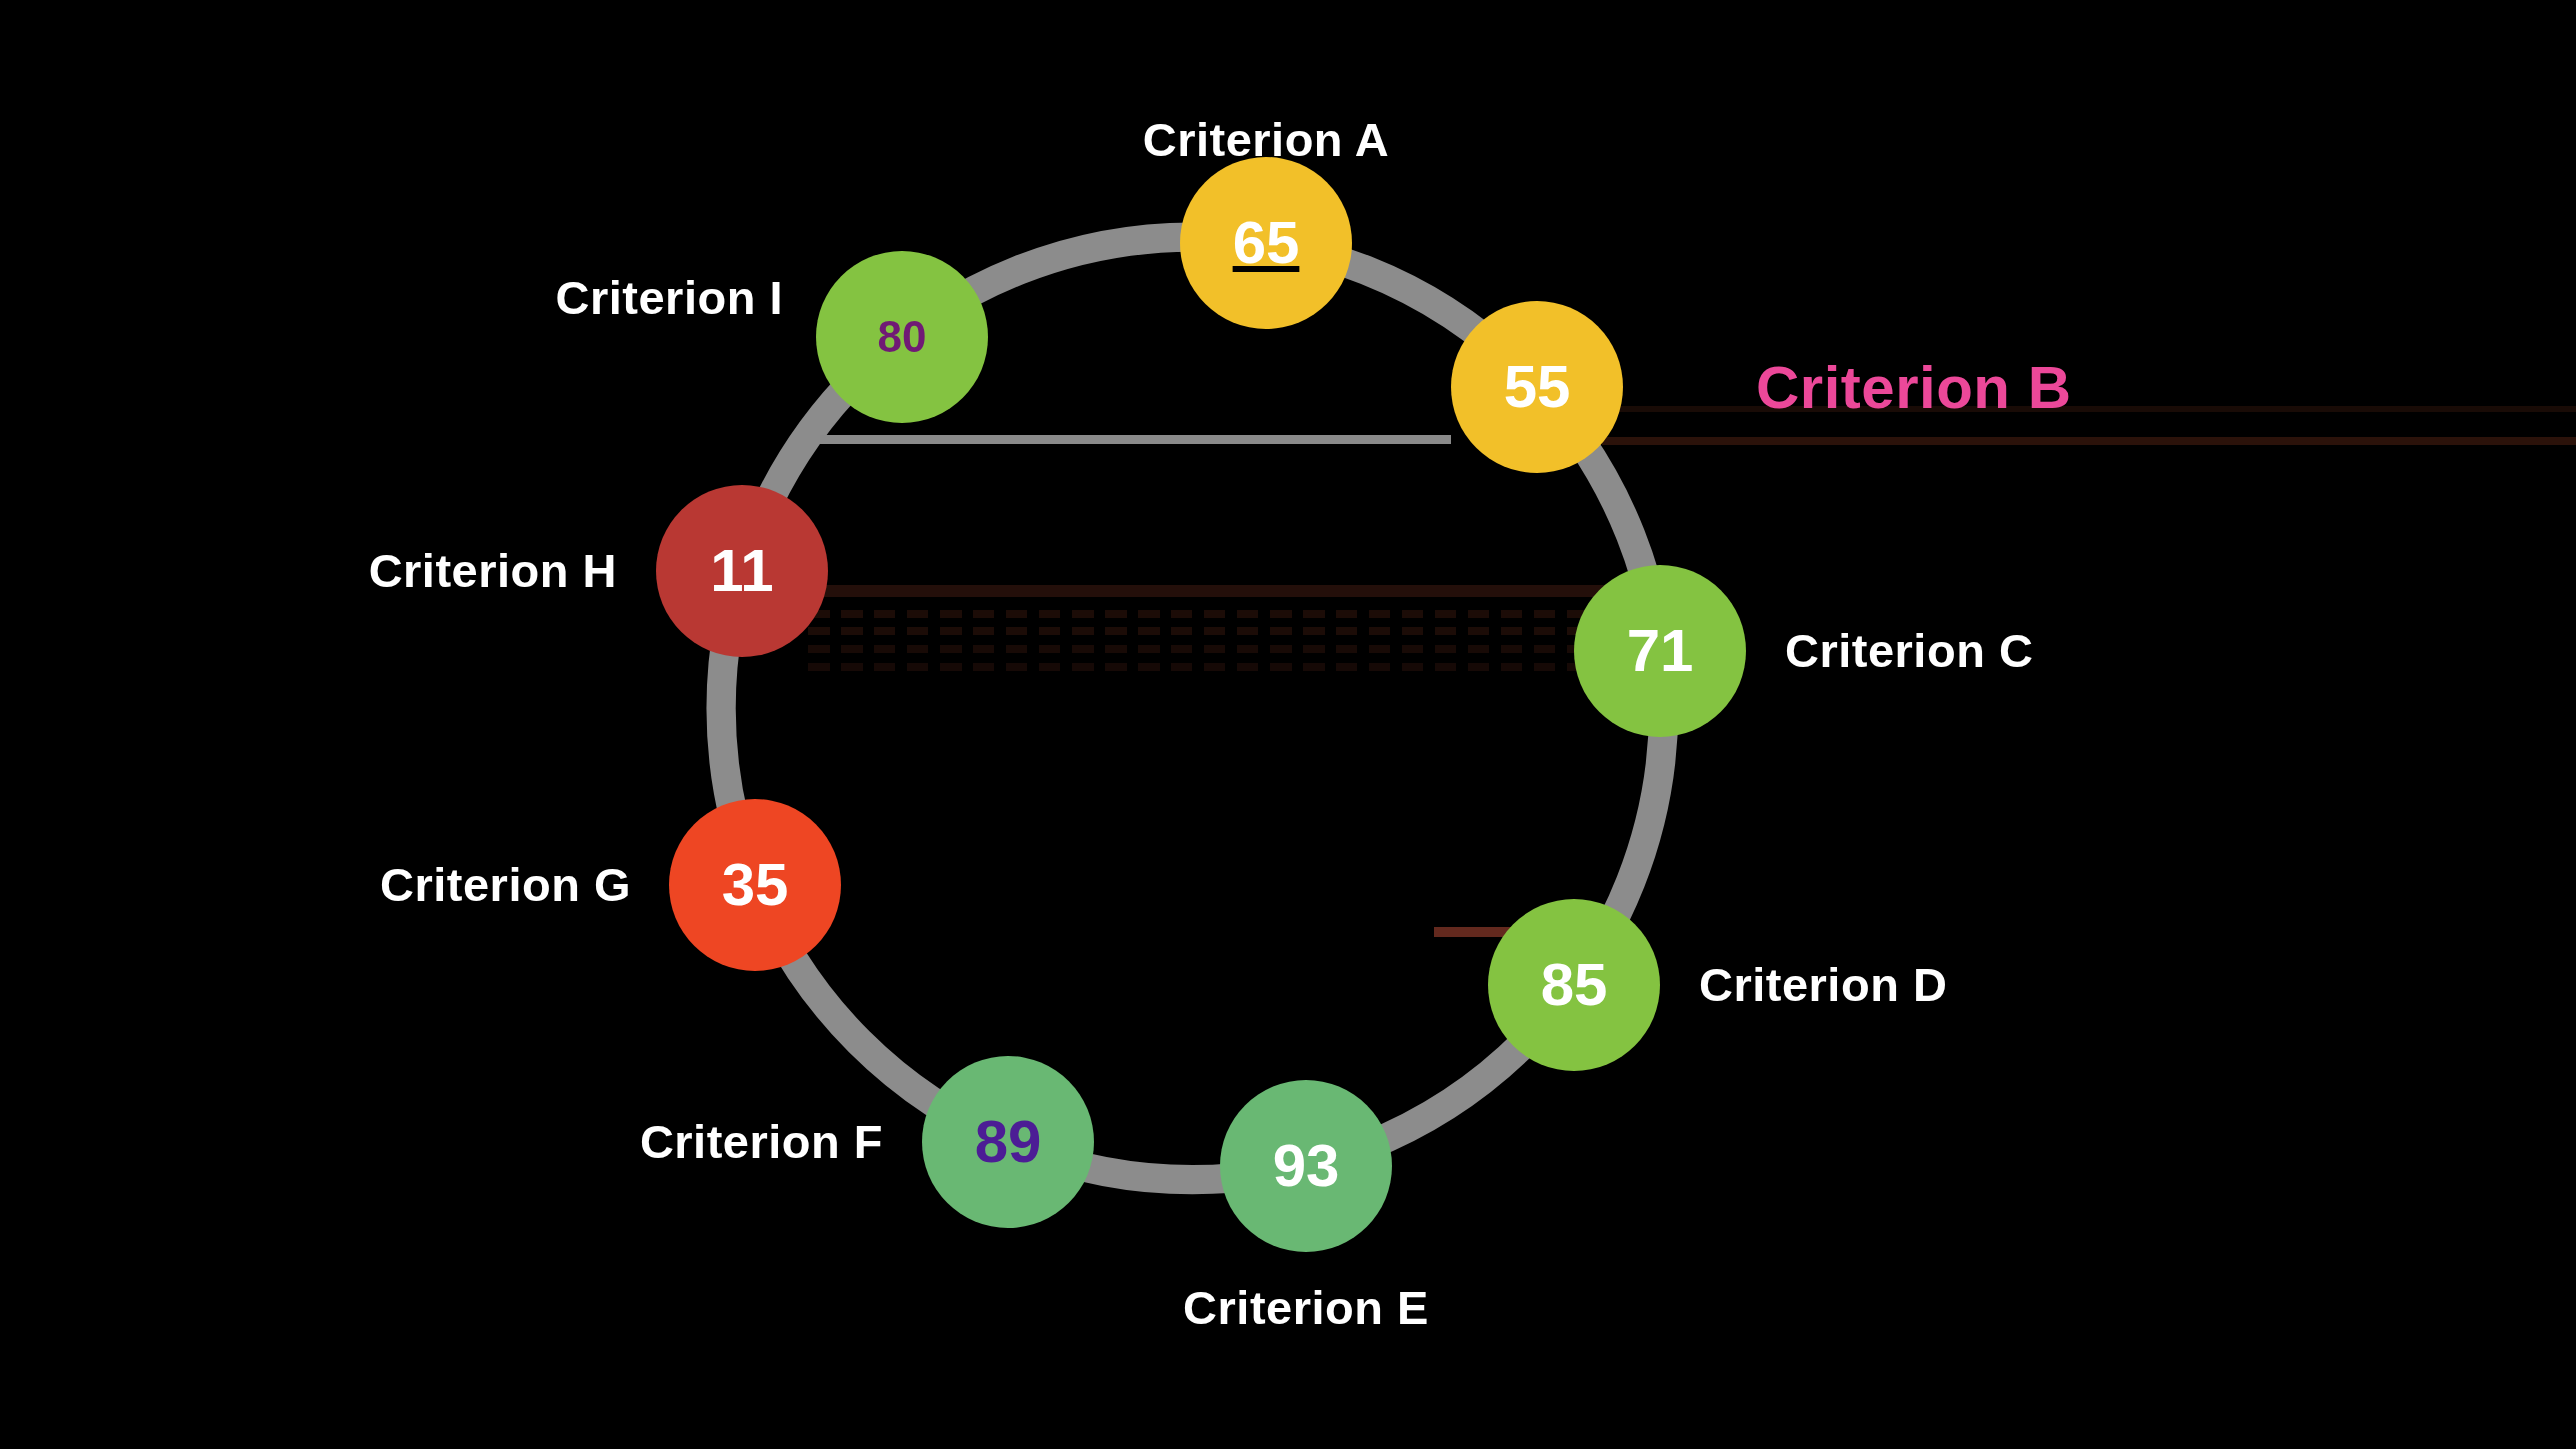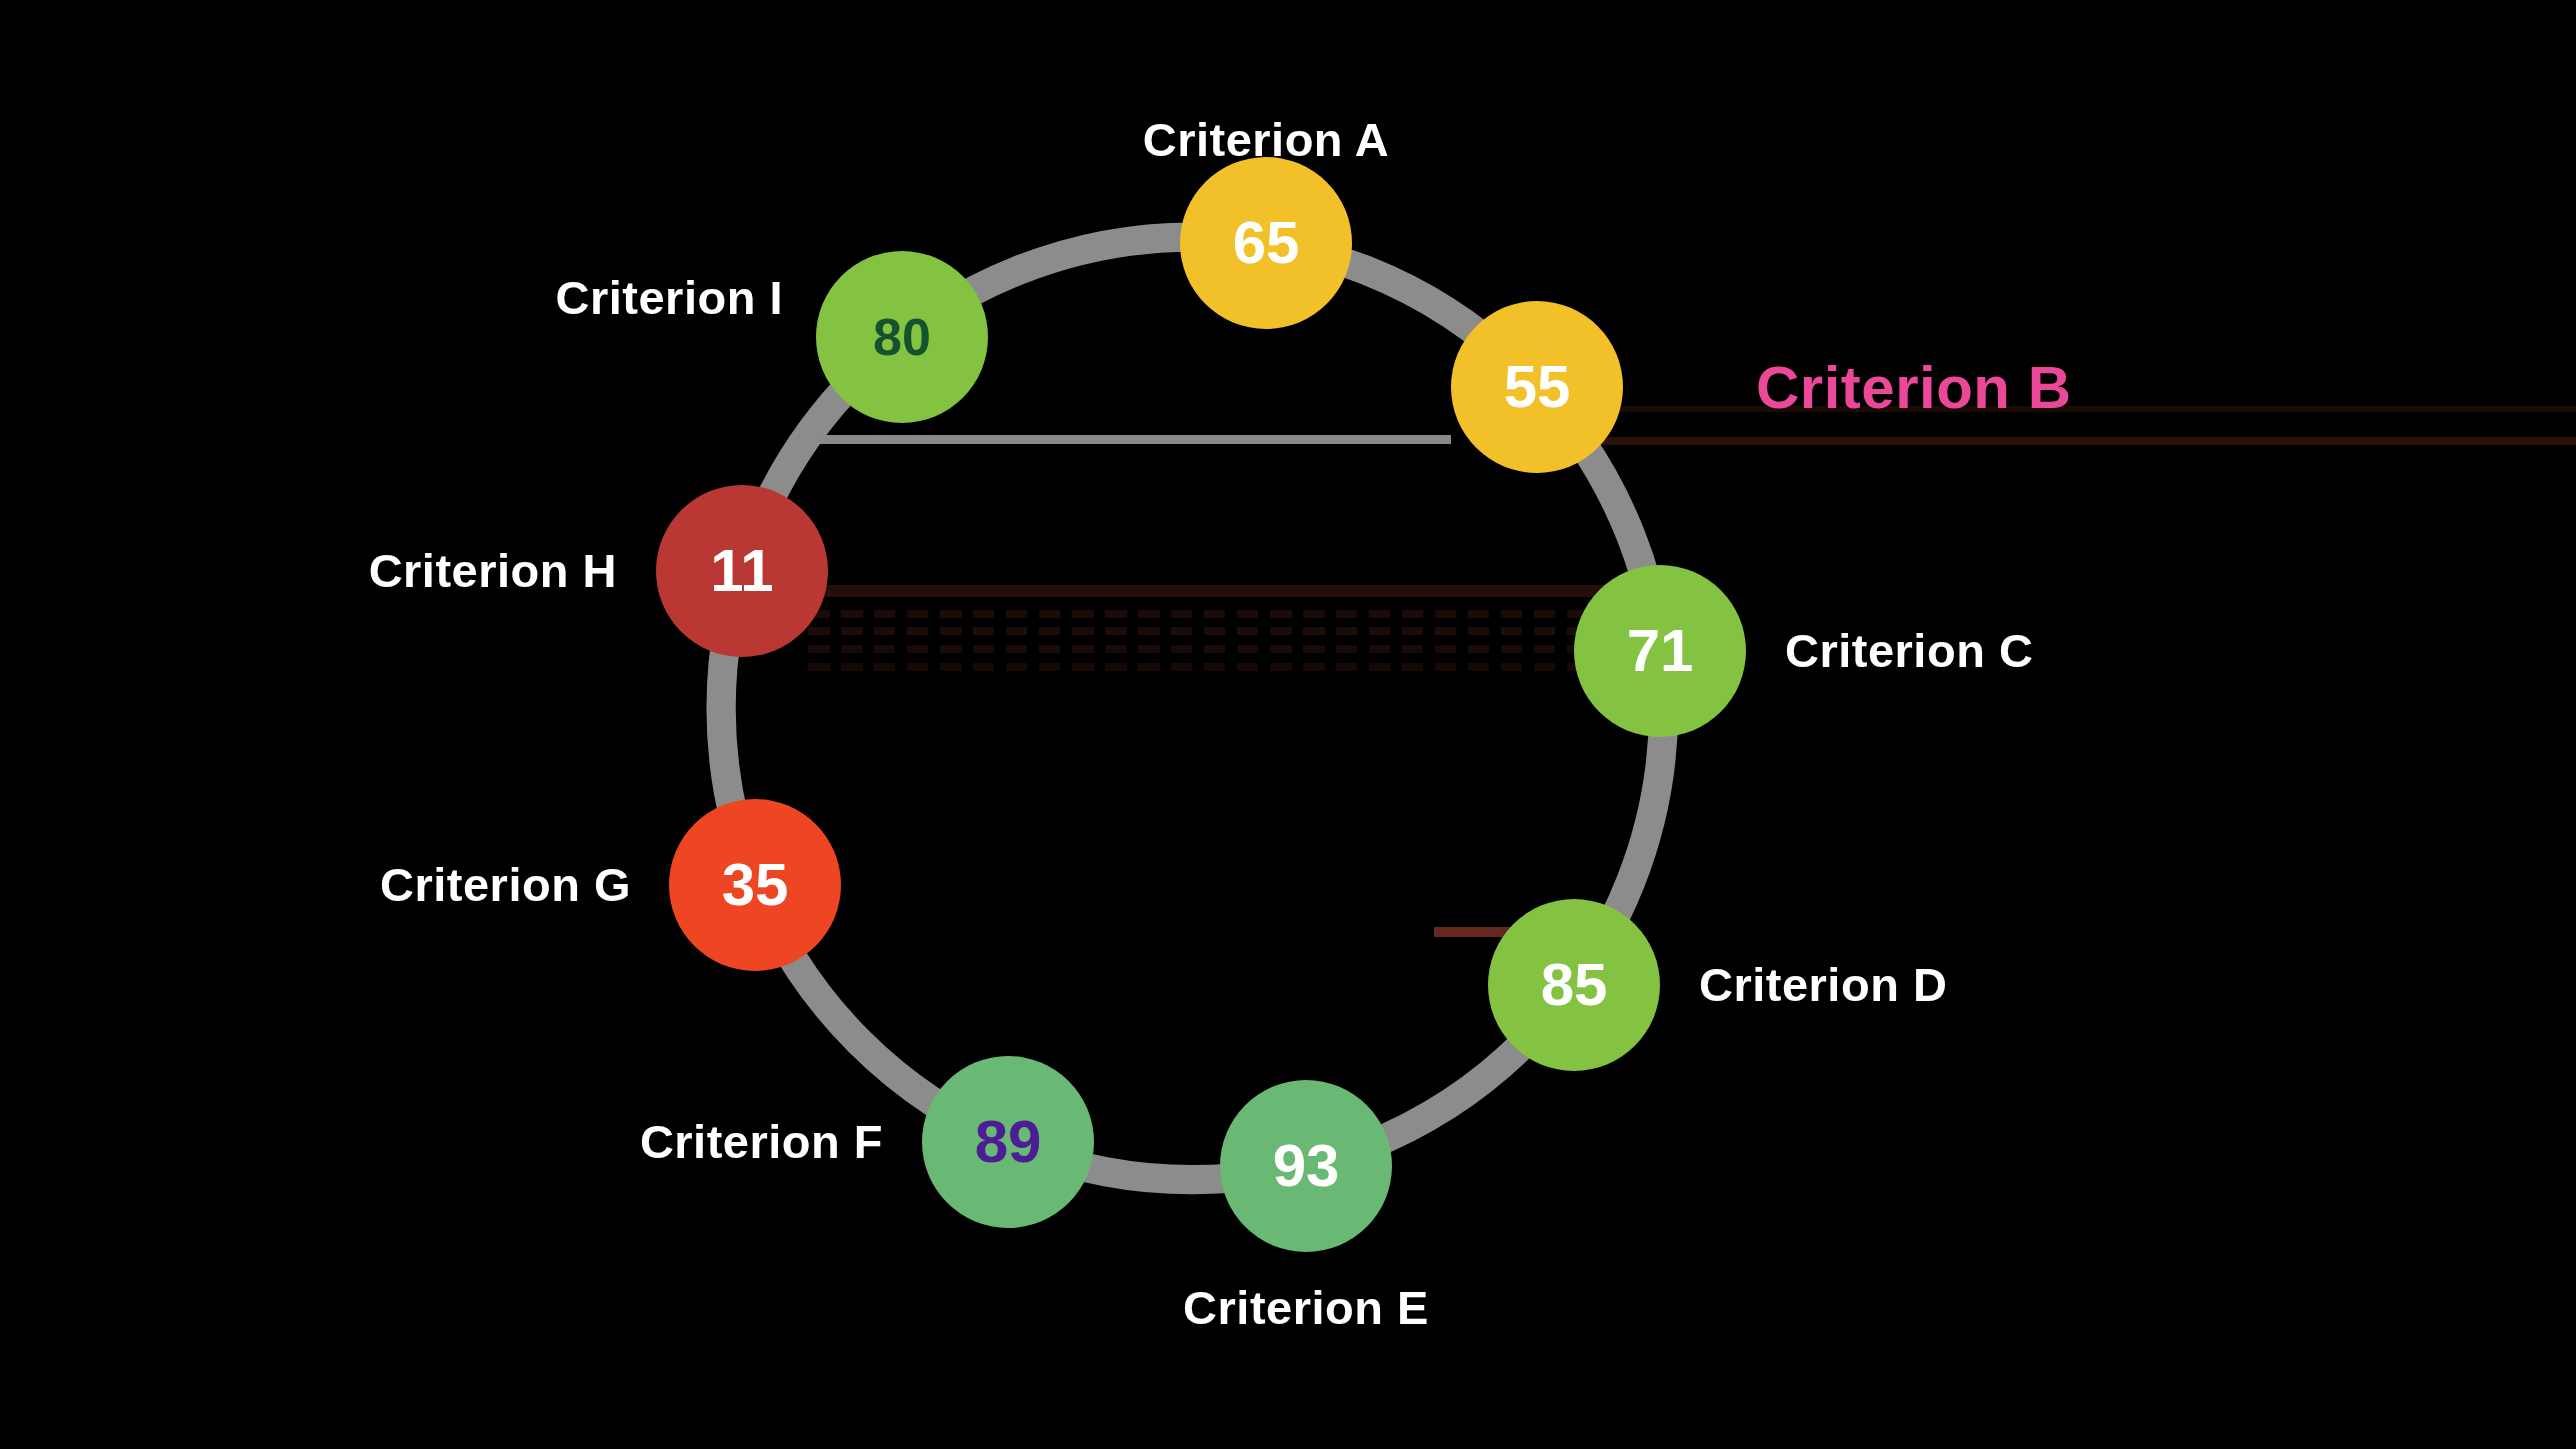--- a/index.html
+++ b/index.html
@@ -58,21 +58,21 @@
       <div class="artifact-line" style="left: 1602px; top: 437px; width: 974px; height: 7.8px; background: rgb(43, 18, 10);"></div>
       <div class="artifact-line" style="left: 1602px; top: 406px; width: 974px; height: 5.9px; background: rgb(25, 11, 6);"></div>
       <div class="artifact-line" style="left: 808px; top: 585px; width: 814px; height: 11.7px; background: rgb(36, 15, 10);"></div>
       <div class="artifact-line" style="left: 808px; top: 610px; width: 814px; height: 7.8px; background: repeating-linear-gradient(90deg, rgb(28, 12, 7) 0px, rgb(28, 12, 7) 21.5px, transparent 21.5px, transparent 33px);"></div>
       <div class="artifact-line" style="left: 808px; top: 627px; width: 814px; height: 7.8px; background: repeating-linear-gradient(90deg, rgb(28, 12, 7) 0px, rgb(28, 12, 7) 21.5px, transparent 21.5px, transparent 33px);"></div>
       <div class="artifact-line" style="left: 808px; top: 645px; width: 814px; height: 7.8px; background: repeating-linear-gradient(90deg, rgb(24, 10, 6) 0px, rgb(24, 10, 6) 21.5px, transparent 21.5px, transparent 33px);"></div>
       <div class="artifact-line" style="left: 808px; top: 663px; width: 814px; height: 7.8px; background: repeating-linear-gradient(90deg, rgb(22, 9, 6) 0px, rgb(22, 9, 6) 21.5px, transparent 21.5px, transparent 33px);"></div>
       <div class="artifact-line" style="left: 1434px; top: 927px; width: 166px; height: 9.8px; background: rgb(99, 41, 30);"></div>
     </div>
   <div id="nodes-layer">
-      <div class="node-circle" style="left: 1266px; top: 243px; width: 172px; height: 172px; background: rgb(242, 192, 41);">
+      <div class="node-circle" style="left: 1266px; top: 243px; width: 172px; height: 172px; background: rgb(242, 192, 41); text-decoration: underline;">
         <span class="node-value" style="font-size: 60px; color: rgb(255, 255, 255);">65</span>
       </div>
       <div class="node-label" style="font-size: 47px; color: rgb(255, 255, 255); left: 1266px; top: 147px; transform: translate(-50%, -100%); margin-top: 20px;">Criterion A</div>
       <div class="node-circle" style="left: 1537px; top: 387px; width: 172px; height: 172px; background: rgb(242, 192, 41);">
         <span class="node-value" style="font-size: 60px; color: rgb(255, 255, 255);">55</span>
       </div>
       <div class="node-label" style="font-size: 60px; color: #ec4899; left: 1756px; top: 387px; transform: translate(0px, -50%);">Criterion B</div>
       <div class="node-circle" style="left: 1660px; top: 651px; width: 172px; height: 172px; background: rgb(132, 195, 65);">
         <span class="node-value" style="font-size: 60px; color: rgb(255, 255, 255);">71</span>
       </div>
@@ -91,18 +91,18 @@
       <div class="node-label" style="font-size: 47px; color: rgb(255, 255, 255); left: 883px; top: 1142px; transform: translate(-100%, -50%);">Criterion F</div>
       <div class="node-circle" style="left: 755px; top: 885px; width: 172px; height: 172px; background: rgb(238, 70, 35); align-items: center;">
         <span class="node-value" style="font-size: 60px; color: rgb(255, 255, 255);">35</span>
       </div>
       <div class="node-label" style="font-size: 47px; color: rgb(255, 255, 255); left: 631px; top: 885px; transform: translate(-100%, -50%);">Criterion G</div>
       <div class="node-circle" style="left: 742px; top: 571px; width: 172px; height: 172px; background: rgb(185, 56, 51);">
         <span class="node-value" style="font-size: 60px; color: rgb(255, 255, 255);">11</span>
       </div>
       <div class="node-label" style="font-size: 47px; color: rgb(255, 255, 255); left: 617px; top: 571px; transform: translate(-100%, -50%);">Criterion H</div>
       <div class="node-circle" style="left: 902px; top: 337px; width: 172px; height: 172px; background: rgb(132, 195, 65);">
-        <span class="node-value" style="font-size: 52px; color: #14532d;">80</span>
+        <span class="node-value" style="font-size: 44px; color: #701a75;">80</span>
       </div>
       <div class="node-label" style="font-size: 47px; color: rgb(255, 255, 255); left: 783px; top: 298px; transform: translate(-100%, -50%);">Criterion I</div>
     </div>
 </div>
 
 
 </body></html>

